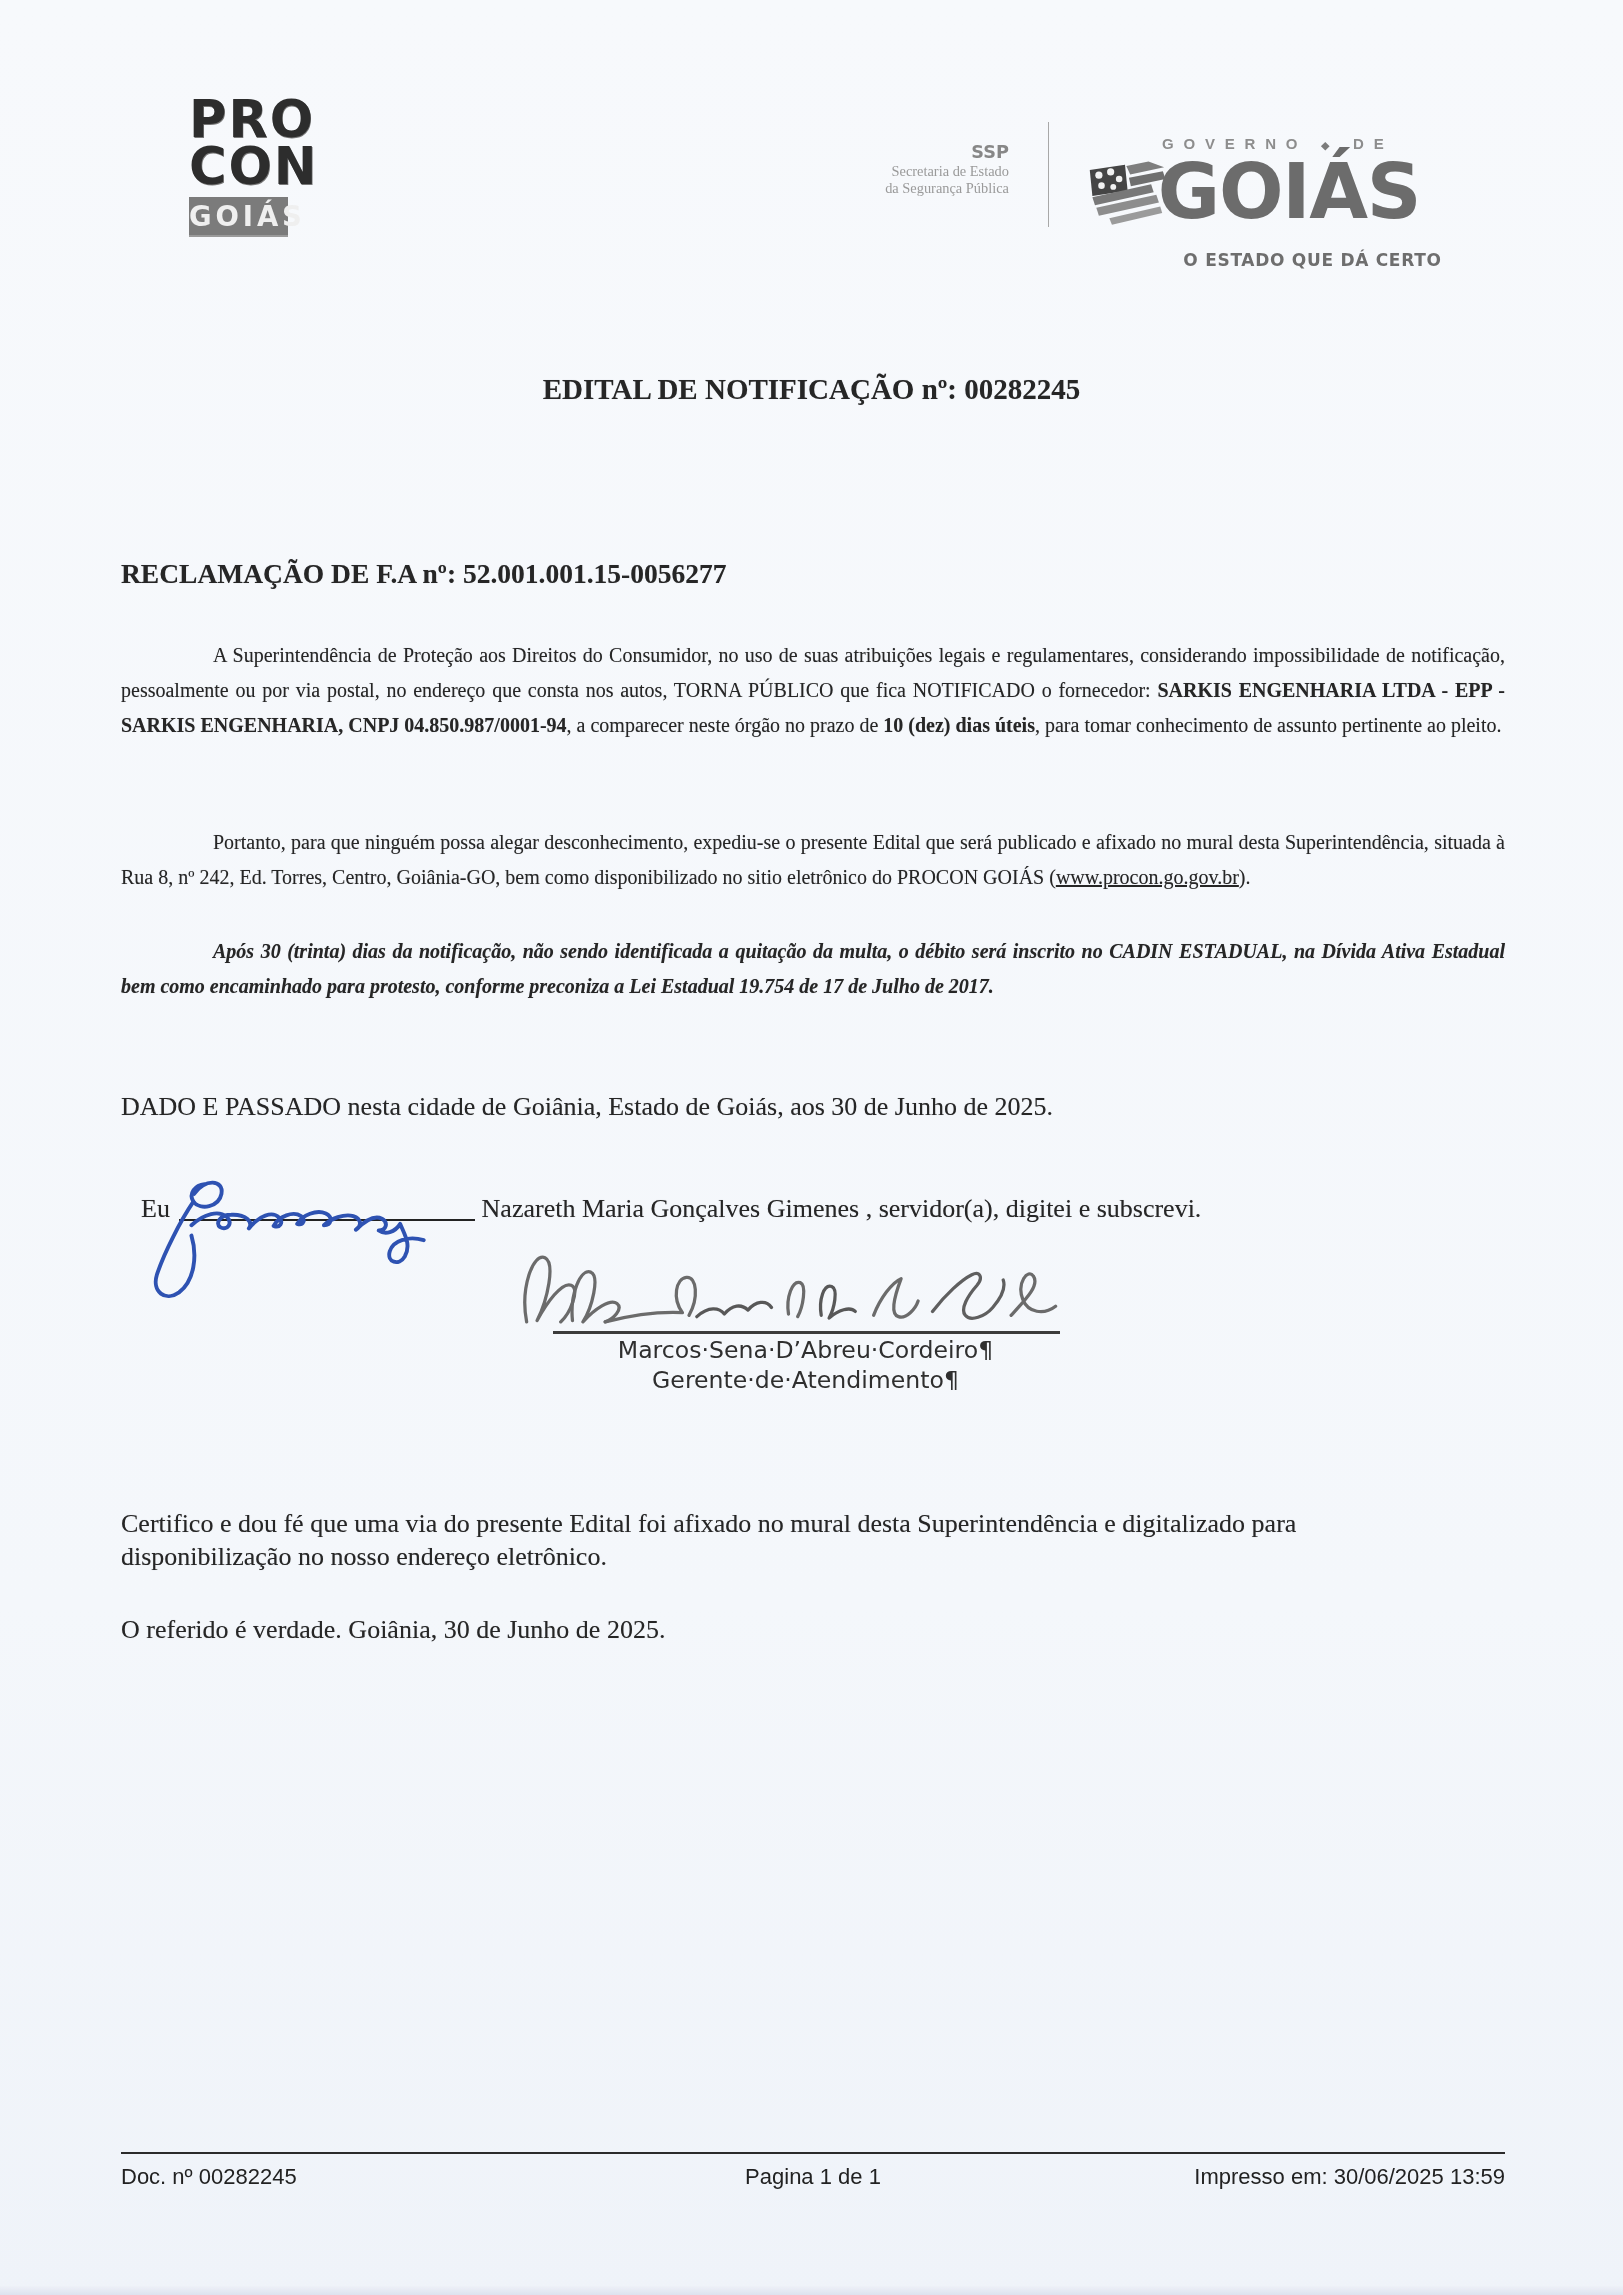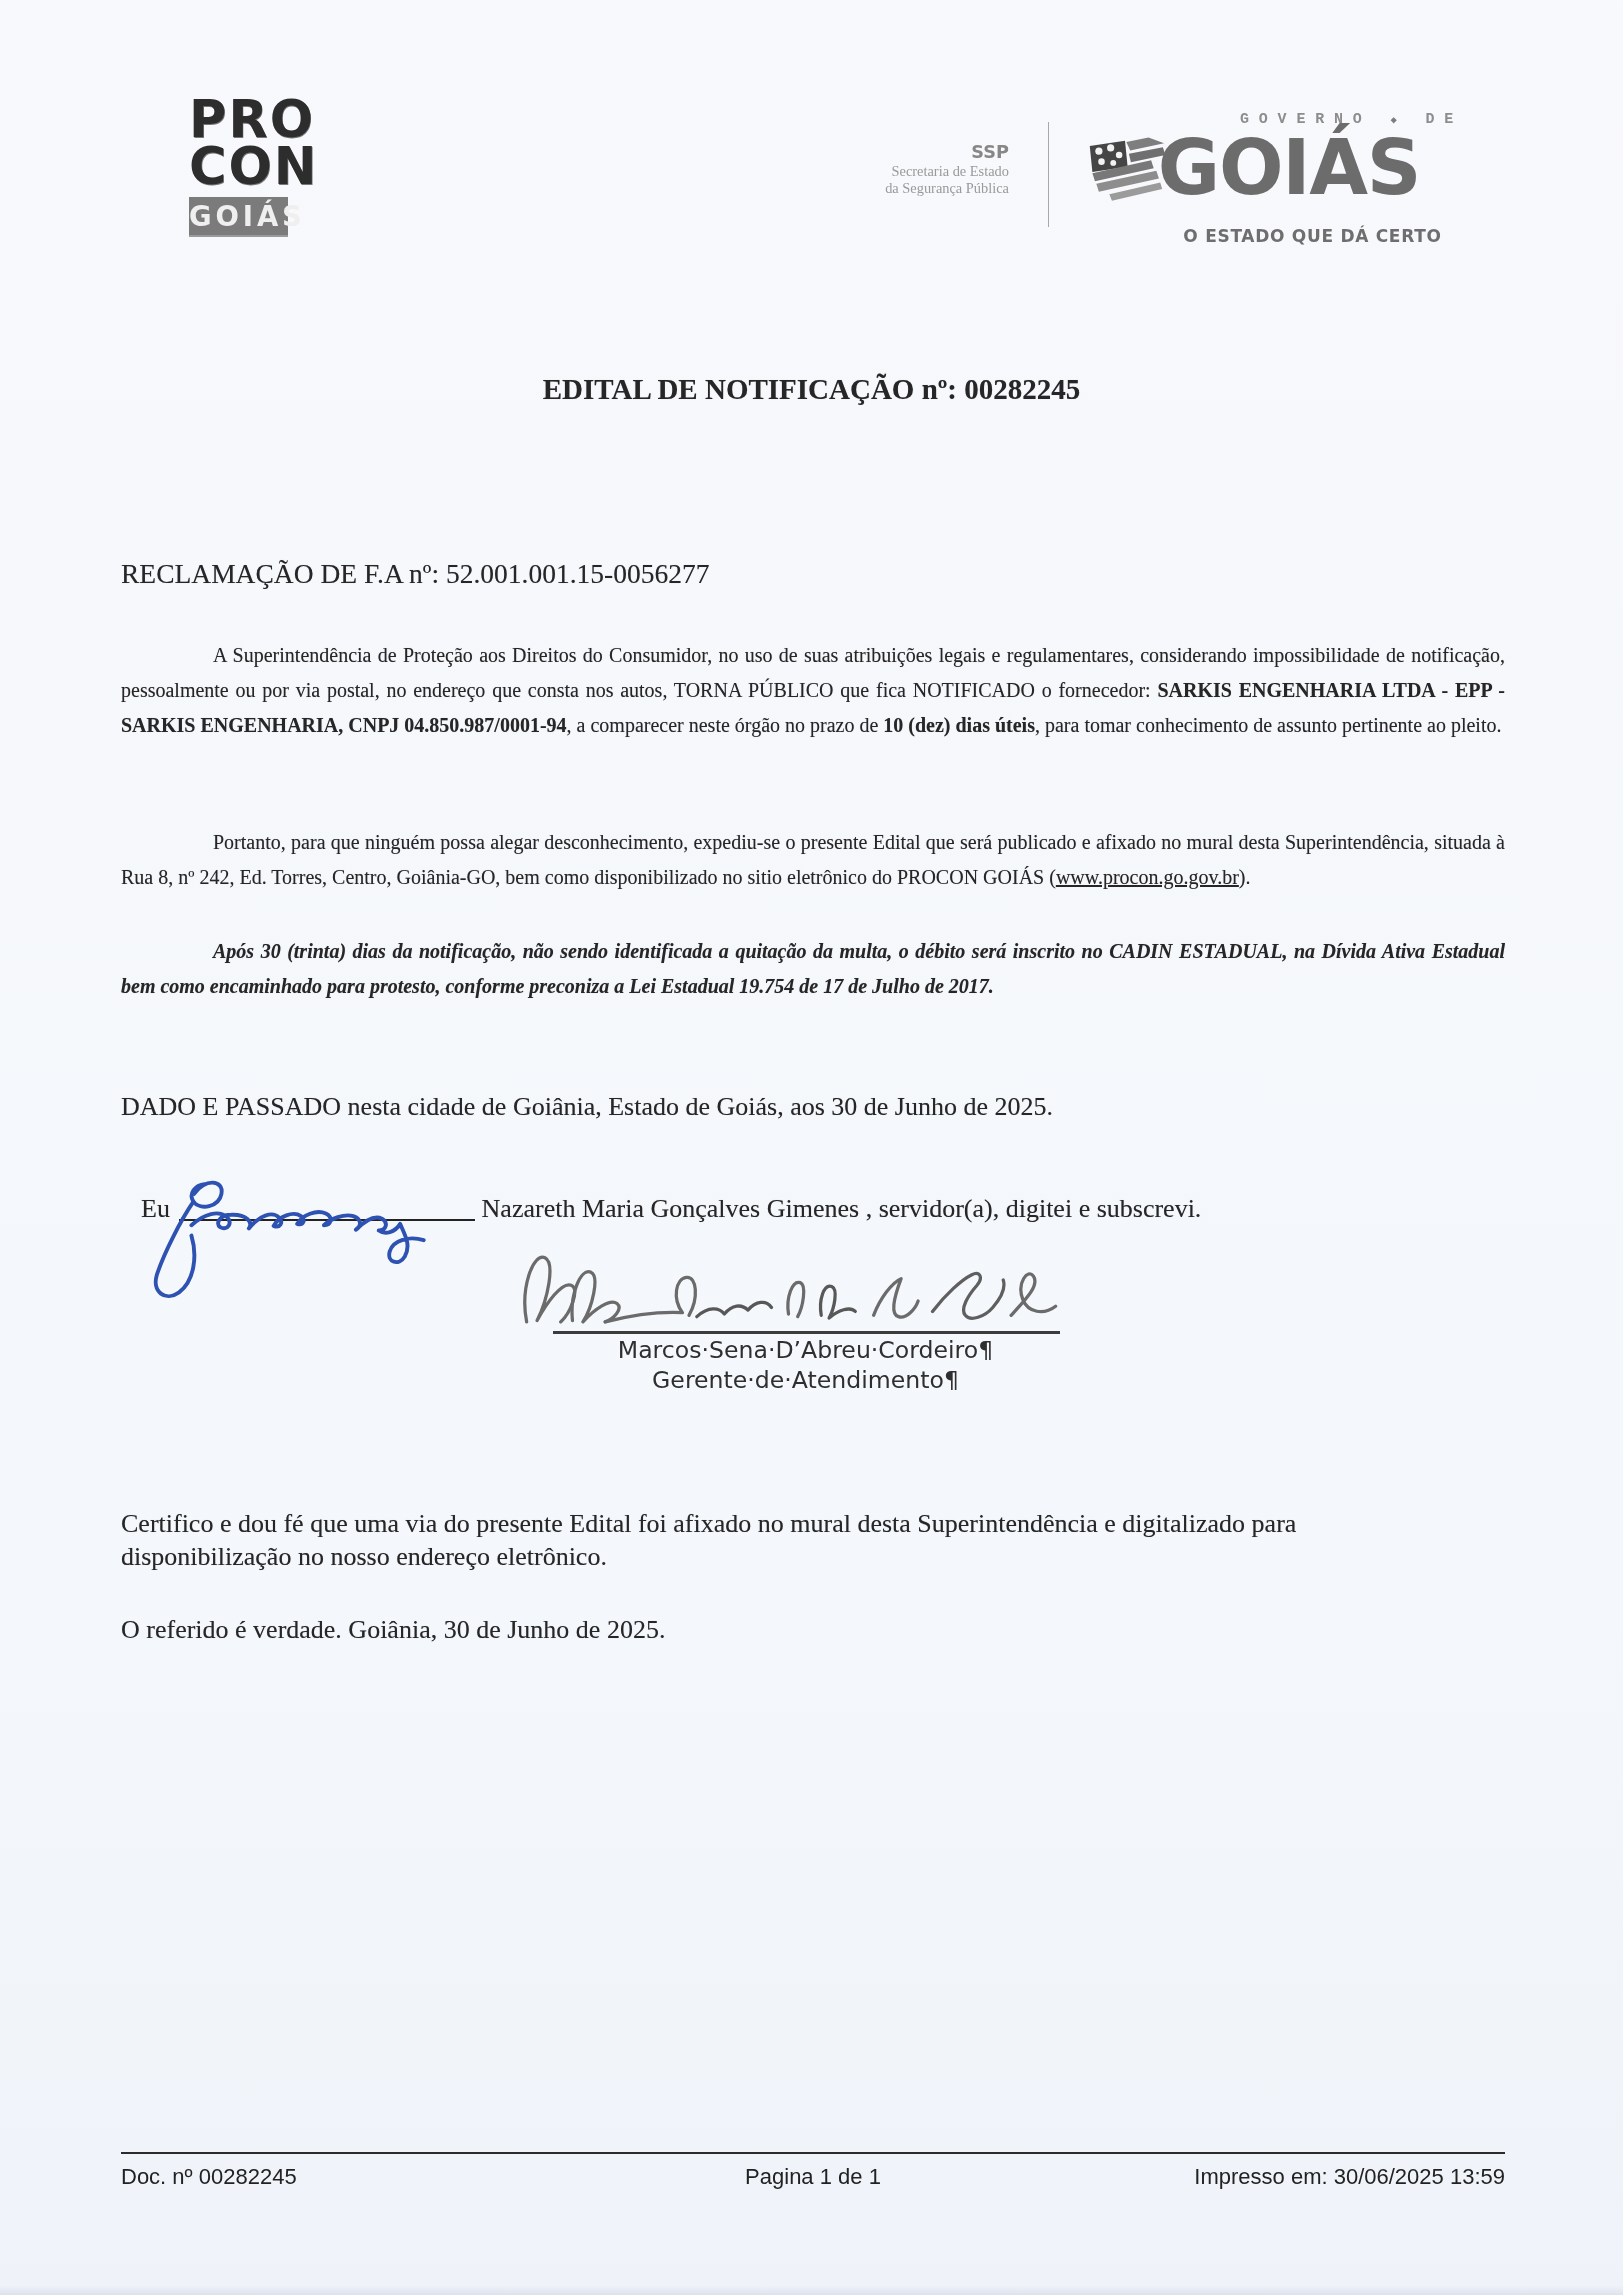--- a/index.html
+++ b/index.html
@@ -13,31 +13,31 @@
   .procon{left:189px;top:96px;width:111px;text-align:left;color:#2d2d2d;}
   .procon .big{font-family:"DejaVu Sans",sans-serif;font-weight:bold;font-size:51px;line-height:47px;letter-spacing:2px;text-shadow:0.7px 0.7px 0 #777;}
   .procon .banner{margin-top:6.5px;background:#7b7b7b;color:#efefef;font-family:"DejaVu Sans",sans-serif;
                   font-weight:bold;font-size:27.5px;line-height:38px;text-align:center;letter-spacing:3.9px;width:99px;
                   box-shadow:0 2px 0 #9a9a9a;}
   .ssp{left:772px;top:143px;width:237px;text-align:right;color:#8f8f8f;}
   .ssp .abbr{font-family:"DejaVu Sans",sans-serif;font-weight:bold;font-size:17.7px;line-height:19.6px;color:#878787;}
   .ssp .dept{font-family:Liberation Serif, serif;font-size:14.4px;line-height:17.7px;color:#9a9a9a;}
   .vdivider{left:1048px;top:122px;width:1.3px;height:105px;background:#a8a8a8;}
   .gov{left:1083px;top:111px;width:380px;}
-  .gov-kicker{text-align:right;font-family:Liberation Mono, monospace;font-weight:bold;font-size:15px;
-              letter-spacing:9.8px;color:#8d8d8d;margin-left:79px;}
+  .gov-kicker{text-align:left;font-family:Liberation Sans, sans-serif;font-weight:bold;font-size:15px;
+              letter-spacing:9.8px;color:#8d8d8d;margin-left:79px;margin-top:24px;}
   .gov-row{display:flex;align-items:center;margin-top:1.3px;}
   .gov-name{font-family:"DejaVu Sans",sans-serif;font-weight:bold;font-size:76px;line-height:72px;
             color:#6c6c6c;letter-spacing:-1.3px;margin-left:-9.2px;}
   .gov-slogan{text-align:center;font-family:"DejaVu Sans",sans-serif;font-weight:bold;font-size:17px;
               letter-spacing:0.7px;color:#6e6e6e;margin-left:79px;margin-top:20px;}
 
   
   .title{left:0;top:373px;width:1623px;text-align:center;font-weight:bold;font-size:29px;}
-  .complaint{left:121px;top:558px;width:1384px;font-weight:normal;font-size:27.5px;}
+  .complaint{left:121px;top:558px;width:1384px;font-weight:bold;font-size:27.5px;}
   .col{left:121px;width:1384px;}
   .para{font-size:20px;line-height:35px;text-align:justify;text-indent:92px;}
   .seg-bold{font-weight:bold;}
   .seg-underline{text-decoration:underline;}
   .p1{top:638px;} .p2{top:825px;} .p3{top:934px;font-weight:bold;font-style:italic;}
   .dado{top:1092px;font-size:26px;}
   .clerk{top:1191px;font-size:26px;white-space:nowrap;margin-left:20px;}
   .sig-line{display:inline-block;width:296px;border-bottom:2.6px solid #232323;height:27.5px;vertical-align:-3.9px;margin:0 6.5px 0 9.2px;}
   .clerk-sig{left:131px;top:1173px;width:314px;height:137px;pointer-events:none;}
   .mgr-sig{left:507px;top:1242px;width:563px;height:93px;}

